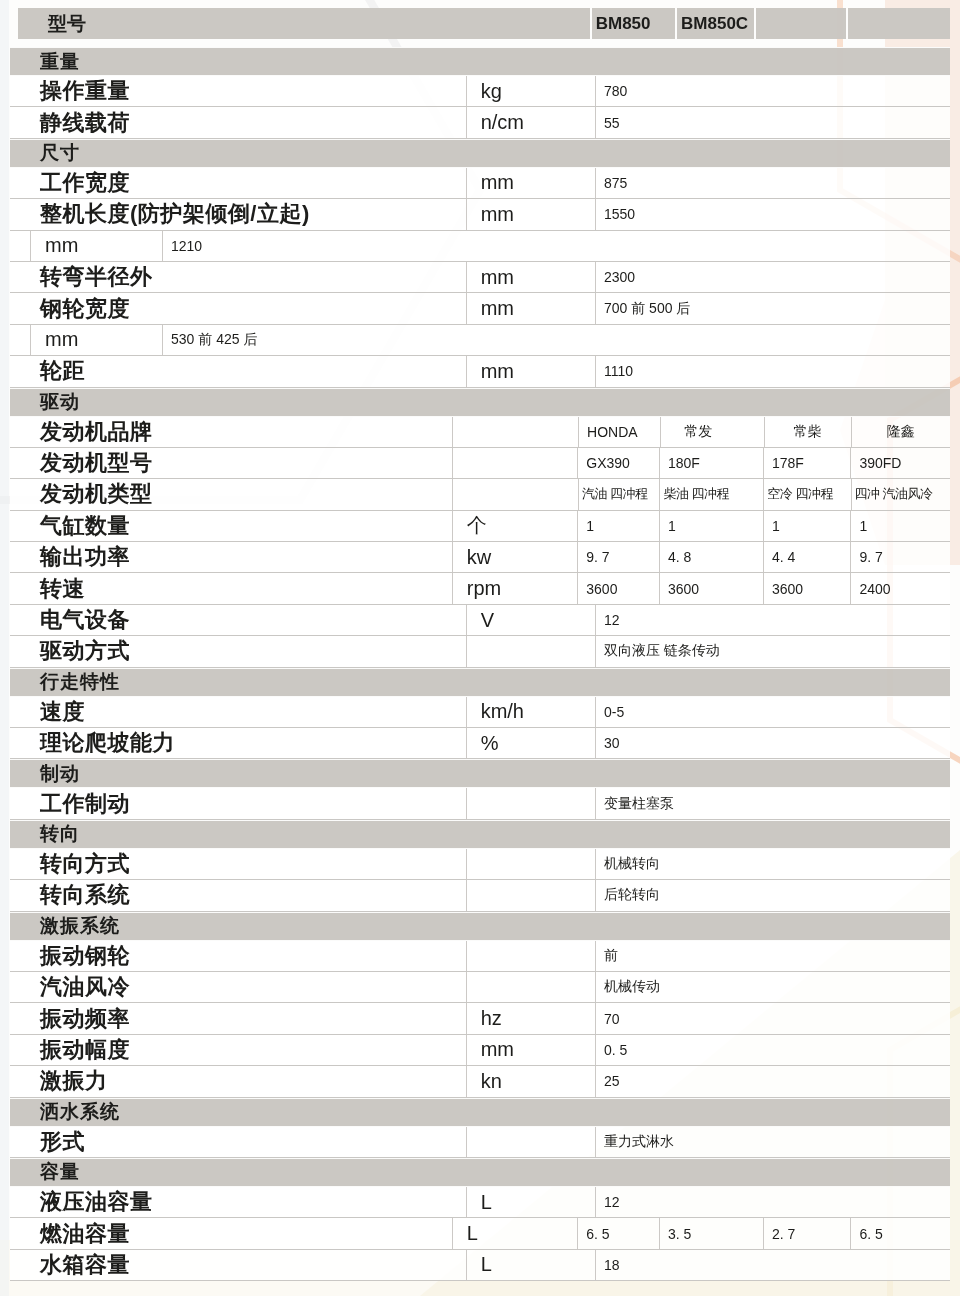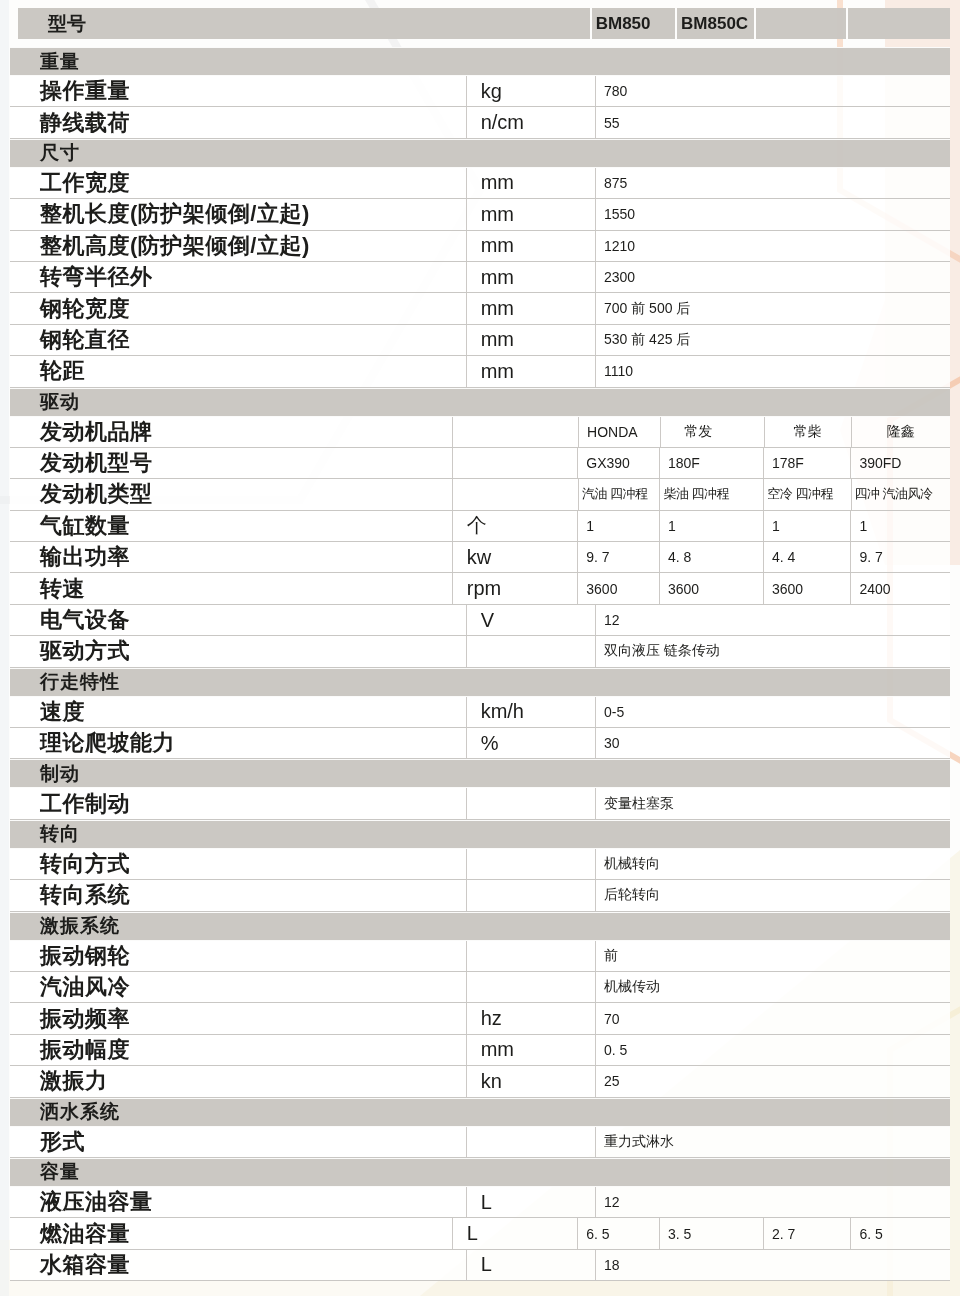--- a/index.html
+++ b/index.html
@@ -83,36 +83,34 @@
       <div class="cell c-label">工作宽度</div>
       <div class="cell c-unit">mm</div>
       <div class="cell c-val span">875</div>
     </div>
     <div class="t-row r-data">
       <div class="cell c-label">整机长度(防护架倾倒/立起)</div>
       <div class="cell c-unit">mm</div>
       <div class="cell c-val span">1550</div>
     </div>
     <div class="t-row r-data">
-      <div class="cell c-label">整机高度(防护架倾倒/立起)</div>
       <div class="cell c-unit">mm</div>
       <div class="cell c-val span">1210</div>
     </div>
     <div class="t-row r-data">
       <div class="cell c-label">转弯半径外</div>
       <div class="cell c-unit">mm</div>
       <div class="cell c-val span">2300</div>
     </div>
     <div class="t-row r-data">
       <div class="cell c-label">钢轮宽度</div>
       <div class="cell c-unit">mm</div>
       <div class="cell c-val span">700 前 500 后</div>
     </div>
     <div class="t-row r-data">
-      <div class="cell c-label">钢轮直径</div>
       <div class="cell c-unit">mm</div>
       <div class="cell c-val span">530 前 425 后</div>
     </div>
     <div class="t-row r-data">
       <div class="cell c-label">轮距</div>
       <div class="cell c-unit">mm</div>
       <div class="cell c-val span">1110</div>
     </div>
     <div class="t-row r-section">
       <div class="cell c-section">驱动</div>

